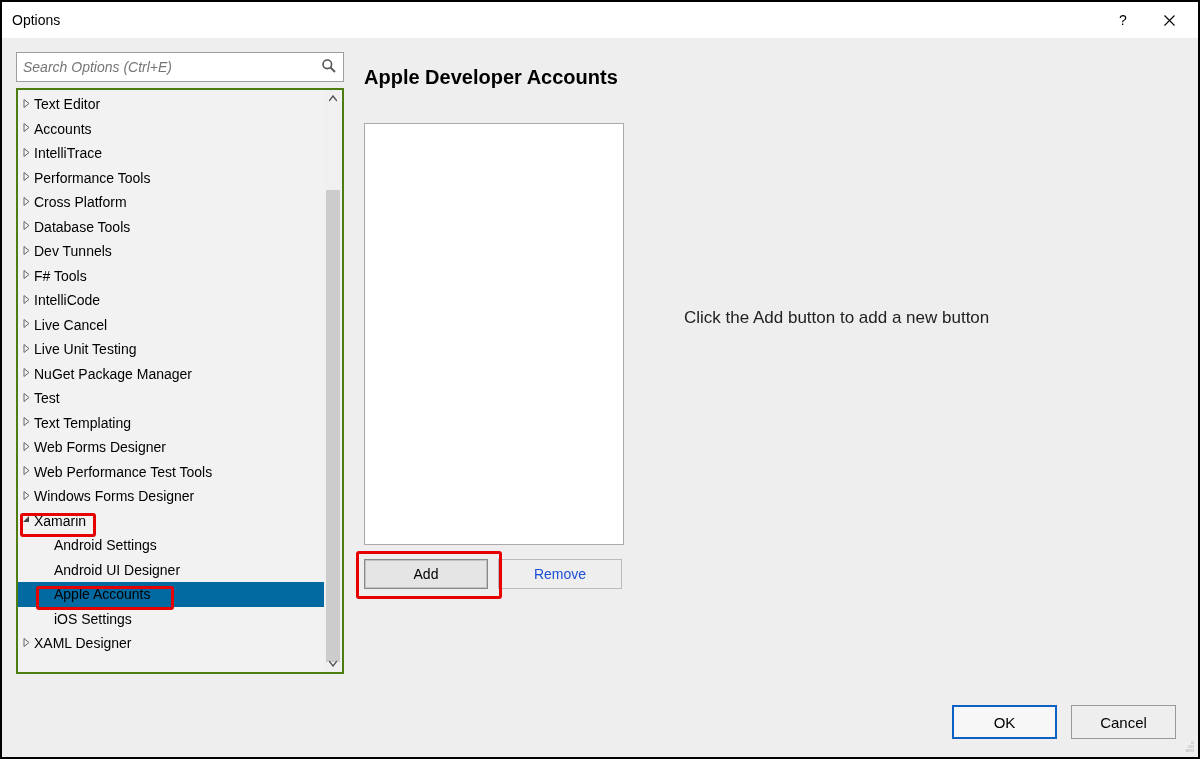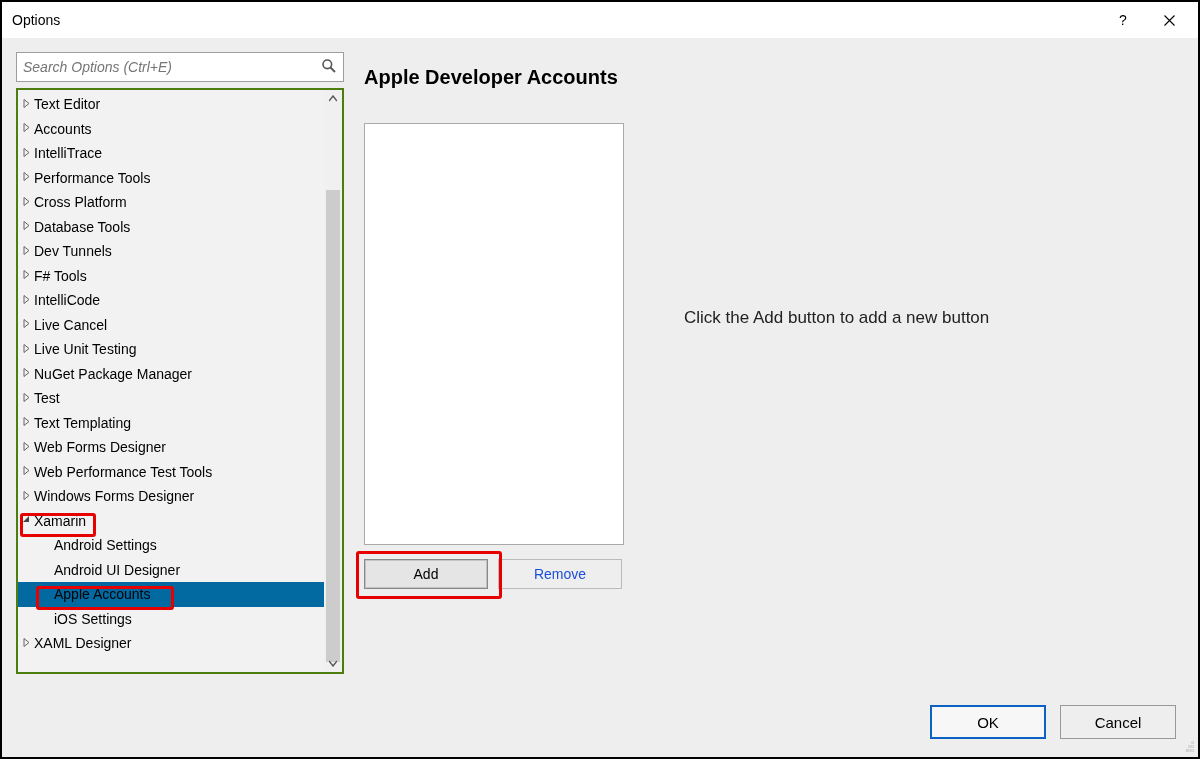--- a/index.html
+++ b/index.html
@@ -131,21 +131,21 @@
     .btn.add {
       box-shadow: inset 0 0 0 1px rgba(0,0,0,0.15);
     }
     .btn.disabled { color: #1d4ed8; background: #eee; border-color: #bbb; }
     .dialog-buttons {
       position: absolute;
       right: 22px; bottom: 18px;
       display: flex; gap: 14px;
     }
     .dlg-btn {
-      width: 116px; height: 34px;
+      width: 105px; height: 34px;
       font-size: 15px;
       display: flex; align-items: center; justify-content: center;
       background: #eee;
       border: 1px solid #999;
     }
     .dlg-btn.primary { border: 2px solid #0b61c4; background: #f7f7f7; }
     .resize-grip {
       position: absolute; right: 4px; bottom: 4px;
       width: 12px; height: 12px;
       color: #888; font-size: 8px; line-height: 4px;

